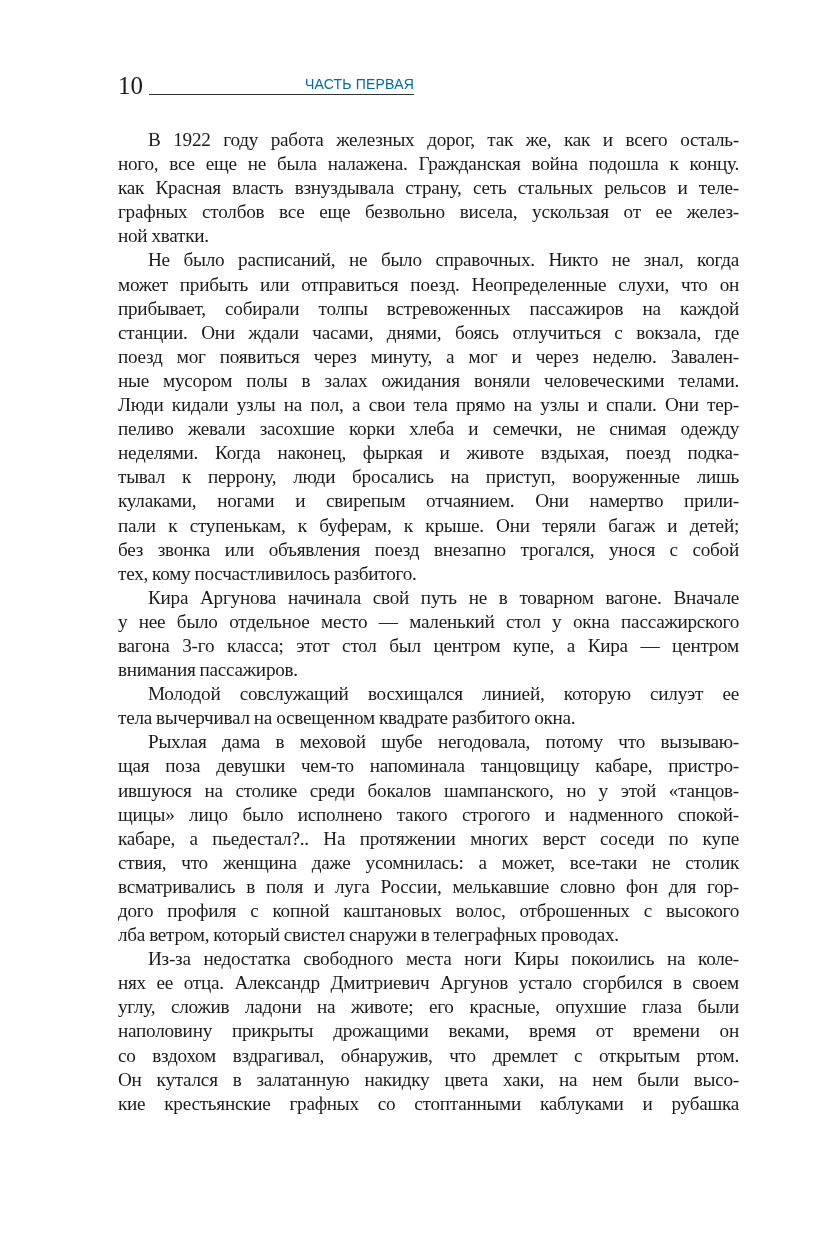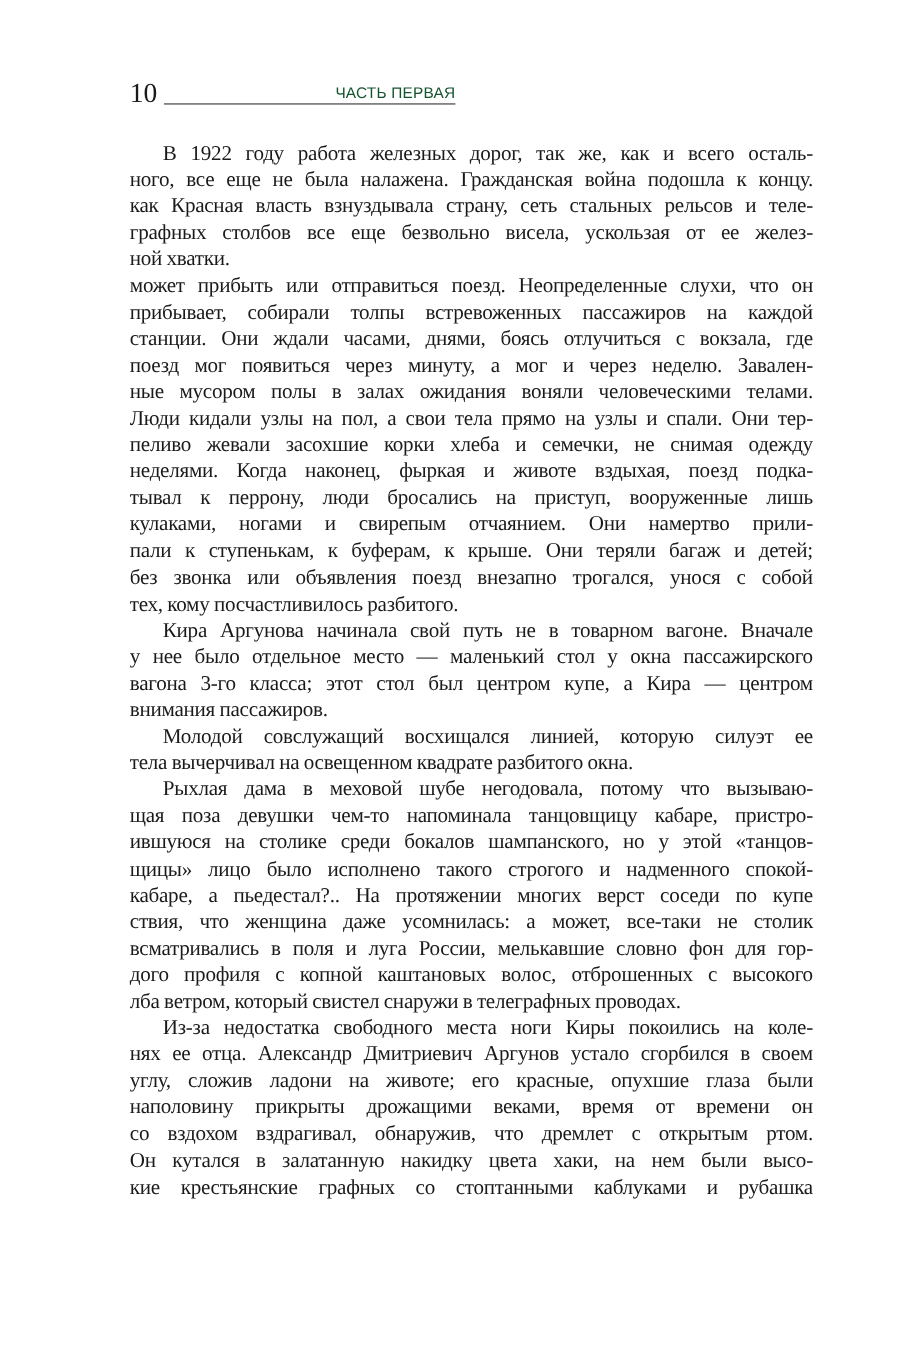--- a/index.html
+++ b/index.html
@@ -1,20 +1,20 @@
 <!DOCTYPE html>
 <html><head>
 <meta charset="utf-8">
 <style>
   html, body { margin:0; padding:0; background:#ffffff; }
   body { width:833px; height:1241px; position:relative; overflow:hidden; }
   .page { position:absolute; left:0; top:0; width:833px; height:1058px; background:#fff;padding-left:12px; }
   .header { position:absolute; left:118px; top:70px; width:296px; height:30px; }
   .page-num { position:absolute; left:0; top:2px; font-family:"Liberation Serif", serif; font-size:25px; color:#1a1a1a; line-height:28px; }
-  .running-head { position:absolute; right:0; top:6px; font-family:"Liberation Sans", sans-serif; font-size:14px; color:#14532d; letter-spacing:0.2px; }
+  .running-head { position:absolute; right:0; top:6px; font-family:"Liberation Sans", sans-serif; font-size:14px; color:#0369a1; letter-spacing:0.2px; }
   .rule { position:absolute; left:31px; right:0; top:24px; height:0; border-top:1px solid #333; }
   .text { position:absolute; left:118px; top:128px; width:621px; font-family:"Liberation Serif", serif; font-size:19.2px; line-height:24.1px; color:#1a1a1a; }
   .line { display:block; white-space:nowrap; text-align:justify; text-align-last:justify; height:24.1px; letter-spacing:-0.25px; word-spacing:-0.5px; }
   .line.last { text-align-last:left; }
   .line.indent { padding-left:30px; }
 </style>
 </head>
 <body>
 
 <div class="page">
@@ -26,20 +26,21 @@
 
   <div class="text" id="body-text">
       <div>
         <span class="line indent">В 1922 году работа железных дорог, так же, как и всего осталь-</span>
         <span class="line">ного, все еще не была налажена. Гражданская война подошла к концу.</span>
         <span class="line">как Красная власть взнуздывала страну, сеть стальных рельсов и теле-</span>
         <span class="line">графных столбов все еще безвольно висела, ускользая от ее желез-</span>
         <span class="line last">ной хватки.</span>
       </div>
       <div>
+        <span class="line indent">Не было расписаний, не было справочных. Никто не знал, когда</span>
         <span class="line">может прибыть или отправиться поезд. Неопределенные слухи, что он</span>
         <span class="line">прибывает, собирали толпы встревоженных пассажиров на каждой</span>
         <span class="line">станции. Они ждали часами, днями, боясь отлучиться с вокзала, где</span>
         <span class="line">поезд мог появиться через минуту, а мог и через неделю. Завален-</span>
         <span class="line">ные мусором полы в залах ожидания воняли человеческими телами.</span>
         <span class="line">Люди кидали узлы на пол, а свои тела прямо на узлы и спали. Они тер-</span>
         <span class="line">пеливо жевали засохшие корки хлеба и семечки, не снимая одежду</span>
         <span class="line">неделями. Когда наконец, фыркая и животе вздыхая, поезд подка-</span>
         <span class="line">тывал к перрону, люди бросались на приступ, вооруженные лишь</span>
         <span class="line">кулаками, ногами и свирепым отчаянием. Они намертво прили-</span>

